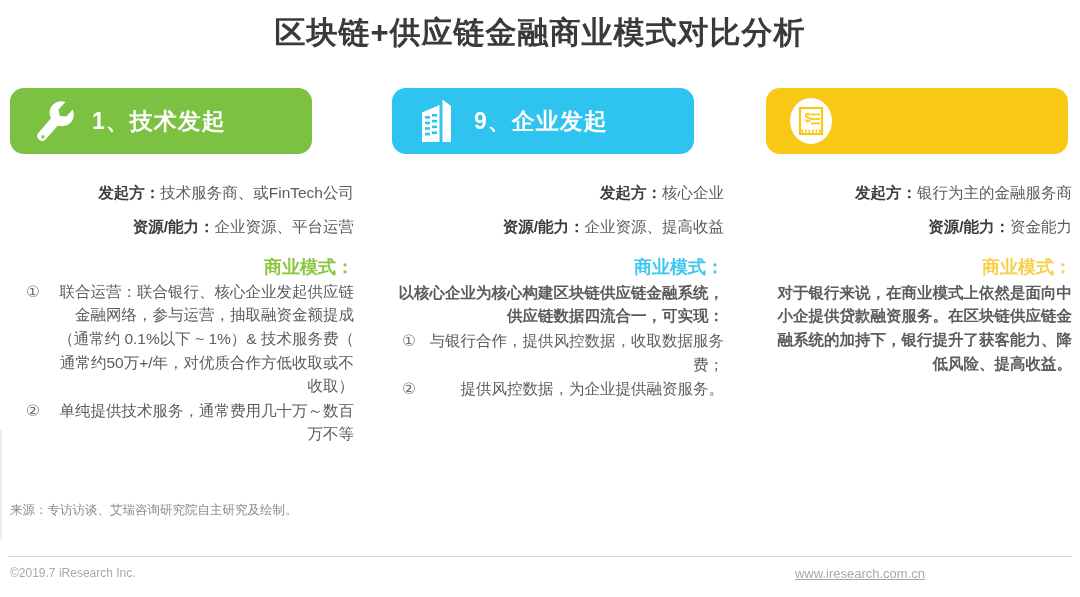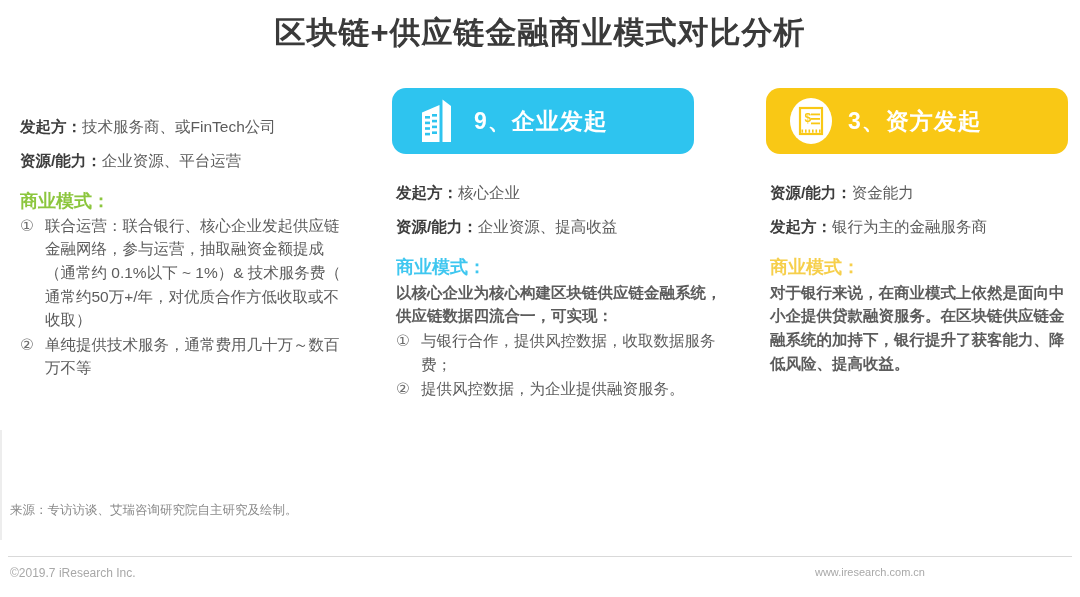--- a/index.html
+++ b/index.html
@@ -40,21 +40,21 @@
   .pill-3 { width: 302px; background: #f9c815; margin-left: 14px; }
 
   .pill-icon { width: 62px; height: 56px; flex: 0 0 62px;
                display: flex; align-items: center; justify-content: center; }
   .pill-label {
     font-size: 23px; font-weight: bold; color: #ffffff;
     letter-spacing: 1px; margin-left: 6px;
   }
 
   
-  .body { padding-top: 16px; }
+  .body { padding-top: 16px; text-align: right; }
   .kv { margin-top: 12px; font-size: 15.5px; color: #5c5c5c; line-height: 1.45; }
   .kv b { color: #3c3c3c; font-weight: bold; }
 
   .mode-label { margin-top: 16px; font-size: 18px; font-weight: bold; }
   .mode-label.green  { color: #8cc63e; }
   .mode-label.blue   { color: #3fc7f0; }
   .mode-label.yellow { color: #f6cf4b; }
 
   .para { font-size: 15.5px; color: #5c5c5c; line-height: 1.52; margin-top: 2px; font-weight: bold; }
 
@@ -81,38 +81,50 @@
   .rule {
     position: absolute; left: 8px; top: 556px; width: 1064px; height: 1px;
     background: #d9d9d9;
   }
   .copyright {
     position: absolute; left: 10px; top: 566px;
     font-size: 12px; color: #a8a8a8;
   }
   .weburl {
     position: absolute; right: 12px; top: 566px;
-    font-size: 11px; color: #a8a8a8;
+    font-size: 13px; color: #a8a8a8; text-decoration: underline;
   }
   .edge-line {
     position: absolute; left: 0; top: 430px; width: 2px; height: 110px;
     background: #ededed;
   }
 </style>
 </head>
 <body>
 
 <div class="page">
 
   <div class="title">区块链+供应链金融商业模式对比分析</div>
 
   <div class="cols">
 
     <div class="col col-1">
 
+      <div class="pill pill-1">
+        <span class="pill-icon">
+          <svg width="46" height="48" viewBox="0 0 46 48">
+            <path fill="#ffffff" d="M33.5 5.0 c -6.6 -2.6 -14.0 1.2 -15.6 8.0 c -0.7 3.0 -0.2 5.9 1.1 8.3
+                     L6.3 36.0 c -1.6 1.8 -1.5 4.5 0.2 6.1 l 1.0 0.9 c 1.8 1.6 4.5 1.4 6.0 -0.4
+                     L25.9 28.4 c 2.5 1.0 5.4 1.1 8.2 0.1 c 6.5 -2.3 9.6 -9.9 6.6 -16.1
+                     l -6.3 7.2 l -6.6 -0.5 l -1.3 -6.5 z"></path>
+            <circle cx="11.0" cy="39.8" r="1.7" fill="#8cc94f"></circle>
+          </svg>
+        </span>
+        <span class="pill-label">1、技术发起</span>
+      </div>
 
       <div class="body c1-body">
         <div class="kv">
           <b>发起方：</b><span>技术服务商、或FinTech公司</span>
         </div>
         <div class="kv">
           <b>资源/能力：</b><span>企业资源、平台运营</span>
         </div>
         <div class="mode-label green">商业模式：</div>
         <ol class="numlist">
@@ -184,29 +196,28 @@
             <g fill="#f9c815">
               <rect x="17.5" y="35.5" width="1.6" height="3.2"></rect>
               <rect x="21.0" y="35.5" width="1.6" height="3.2"></rect>
               <rect x="24.5" y="35.5" width="1.6" height="3.2"></rect>
               <rect x="28.0" y="35.5" width="1.6" height="3.2"></rect>
               <rect x="31.5" y="35.5" width="1.6" height="3.2"></rect>
               <rect x="35.0" y="35.5" width="1.6" height="3.2"></rect>
             </g>
           </svg>
         </span>
-        <span class="pill-label">3、资方发起</span>
       </div>
 
       <div class="body c3-body">
         <div class="kv">
+          <b>发起方：</b><span>银行为主的金融服务商</span>
+        </div>
+        <div class="kv">
           <b>资源/能力：</b><span>资金能力</span>
-        </div>
-        <div class="kv">
-          <b>发起方：</b><span>银行为主的金融服务商</span>
         </div>
         <div class="mode-label yellow">商业模式：</div>
         <div class="para">对于银行来说，在商业模式上依然是面向中小企提供贷款融资服务。在区块链供应链金融系统的加持下，银行提升了获客能力、降低风险、提高收益。</div>
       </div>
     </div>
 
   </div>
 
   <div class="edge-line"></div>
 

